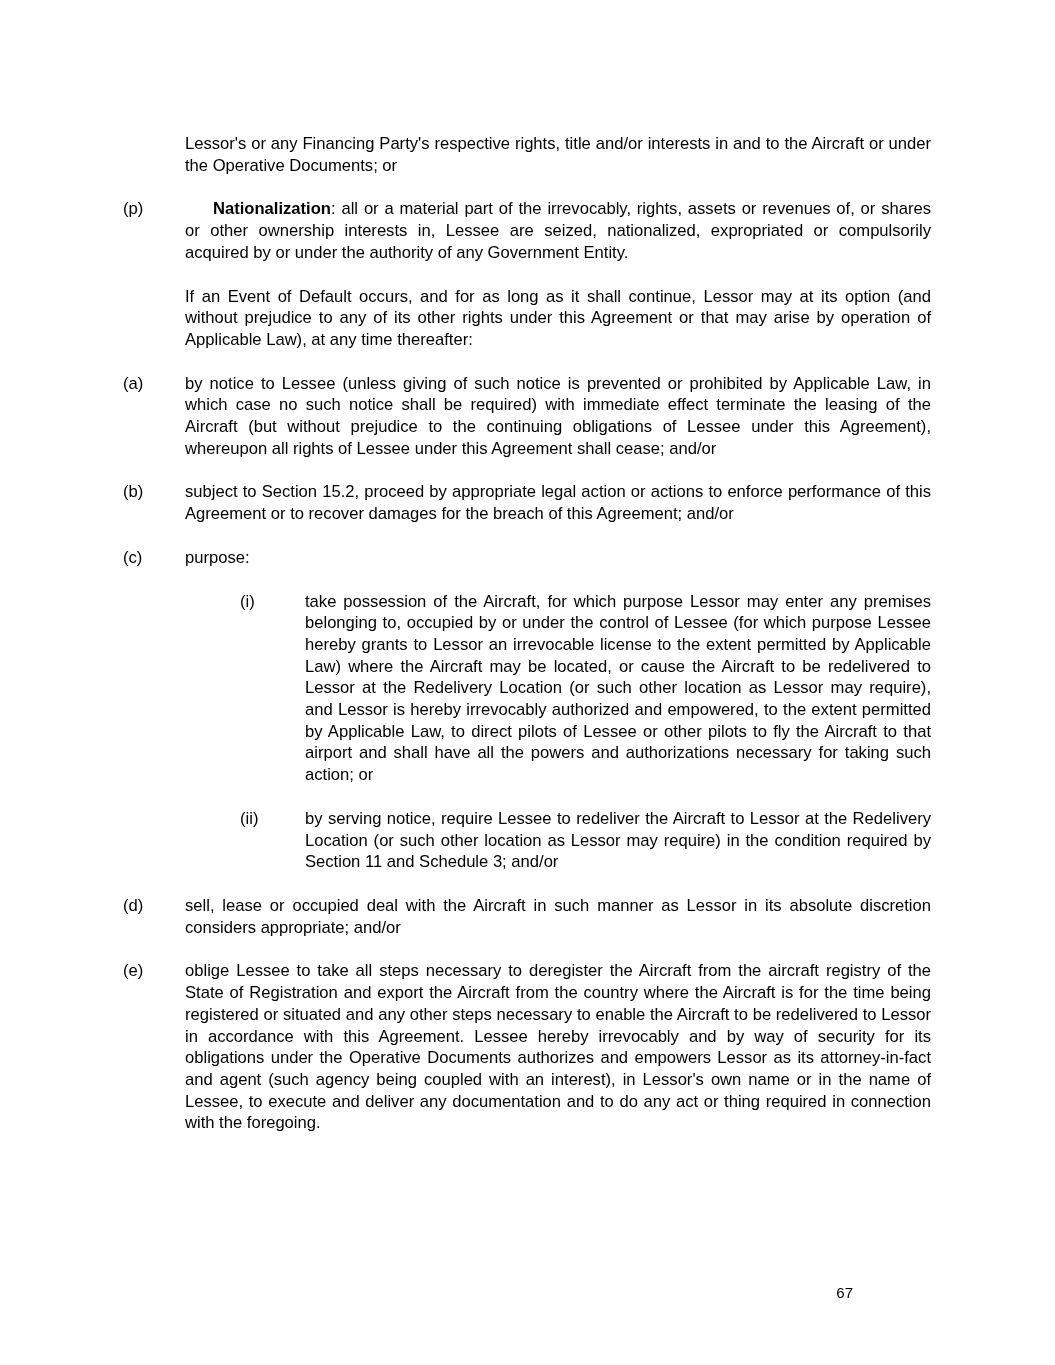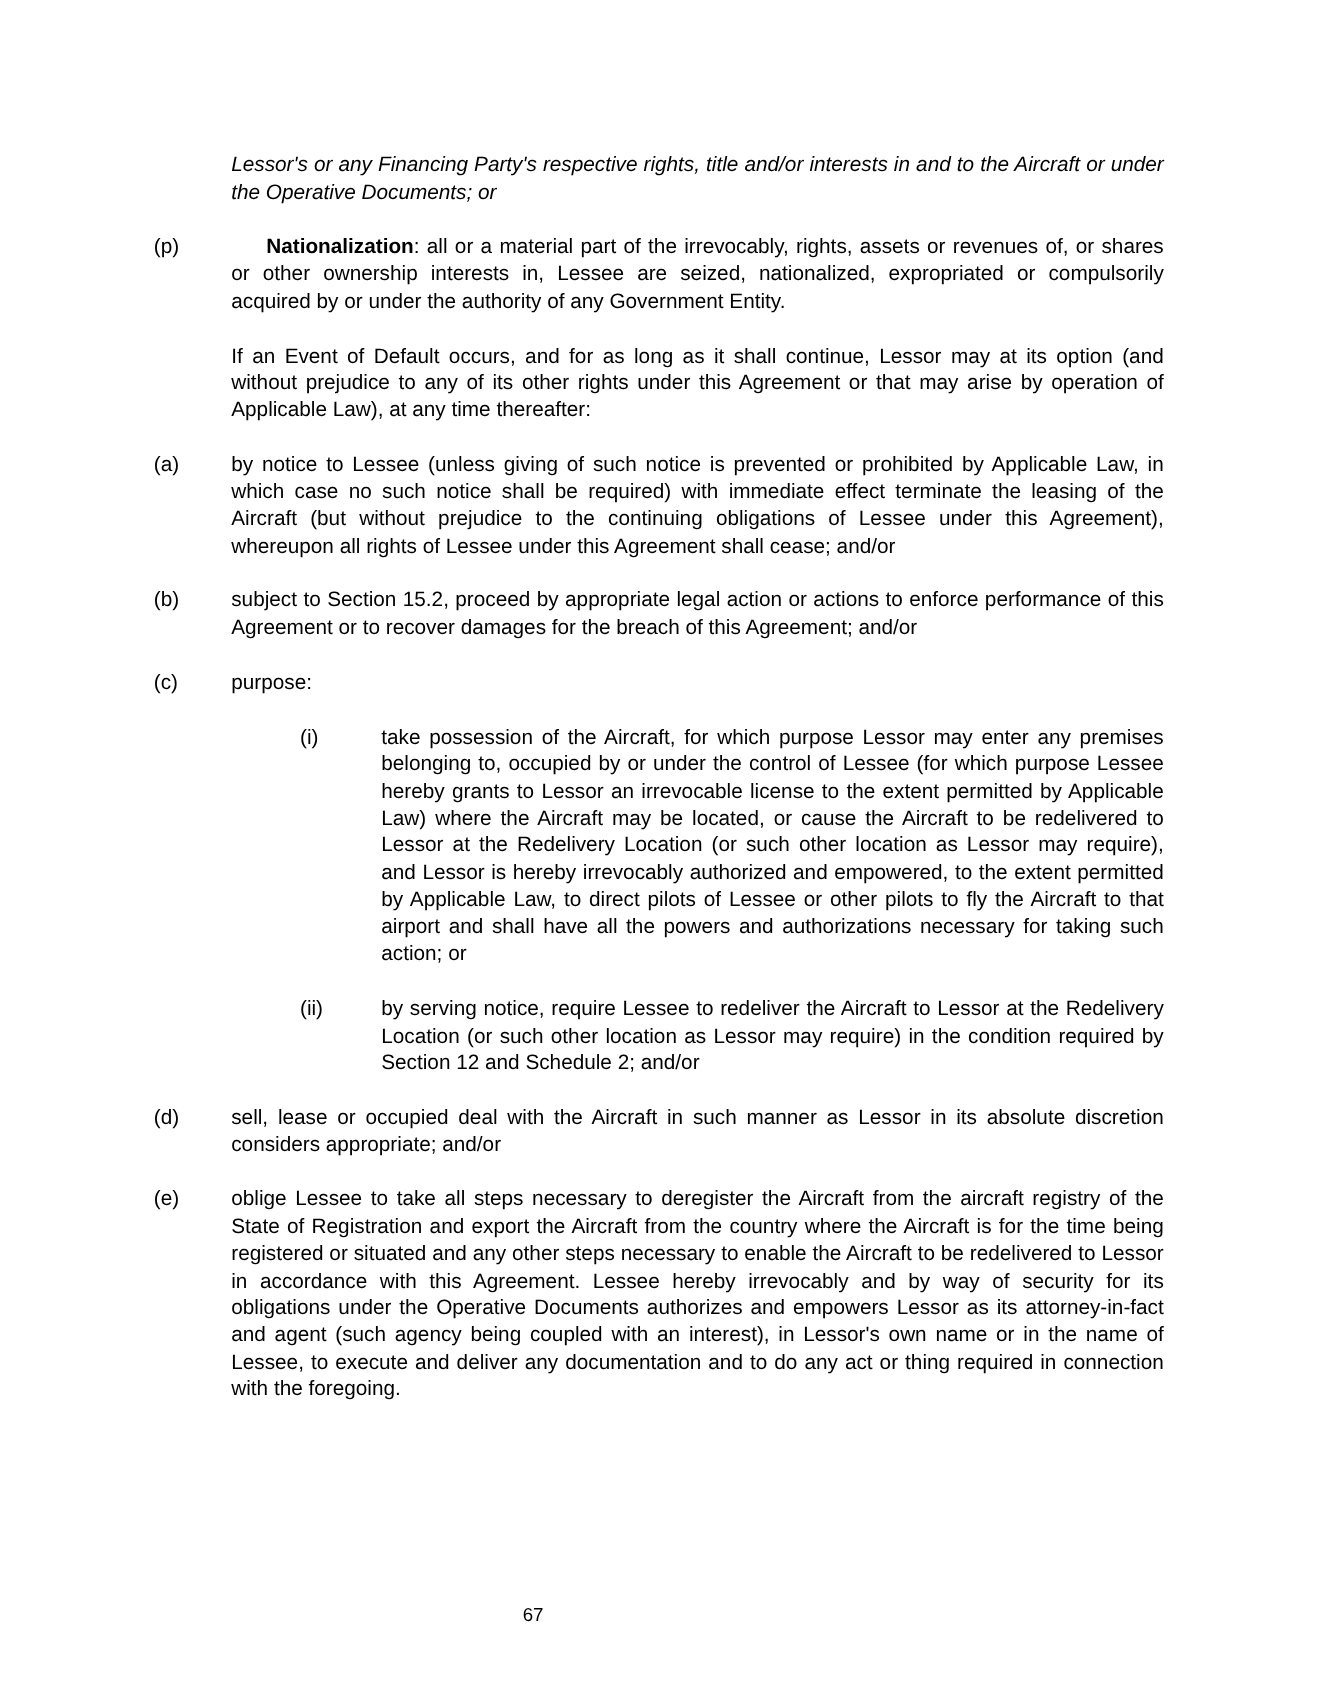--- a/index.html
+++ b/index.html
@@ -26,37 +26,37 @@
     width: 808px; 
   }
   .block {
     position: relative;
     padding-left: 62px;      
     margin-top: 22px;
     font-size: 16.6px;
     line-height: 21.7px;
     text-align: justify;
   }
-  .block:first-child { margin-top: 1px; font-style: italic; }
+  .block:first-child { margin-top: 13px; }
   .block .label {
     position: absolute;
     left: 0;
     top: 0;
     text-align: left;
     white-space: nowrap;
   }
   .block.sub { padding-left: 182px; }  
   .block.sub .label { left: 117px; }   
   .bold { font-weight: bold; margin-left: 28px; }
   .footer {
     position: absolute;
     top: 1283px;
     left: 0;
     width: 853px;
-    text-align: center;
+    text-align: right;
     font-size: 15px;
     line-height: 19px;
   }
 </style>
 </head>
 <body>
 
 <div class="page">
   <div class="content">
 
@@ -88,21 +88,21 @@
       <div class="body">purpose:</div>
     </div>
 
     <div class="block sub">
       <span class="label">(i)</span>
       <div class="body">take possession of the Aircraft, for which purpose Lessor may enter any premises belonging to, occupied by or under the control of Lessee (for which purpose Lessee hereby grants to Lessor an irrevocable license to the extent permitted by Applicable Law) where the Aircraft may be located, or cause the Aircraft to be redelivered to Lessor at the Redelivery Location (or such other location as Lessor may require), and Lessor is hereby irrevocably authorized and empowered, to the extent permitted by Applicable Law, to direct pilots of Lessee or other pilots to fly the Aircraft to that airport and shall have all the powers and authorizations necessary for taking such action; or</div>
     </div>
 
     <div class="block sub">
       <span class="label">(ii)</span>
-      <div class="body">by serving notice, require Lessee to redeliver the Aircraft to Lessor at the Redelivery Location (or such other location as Lessor may require) in the condition required by Section 12 and Schedule 2; and/or</div>
+      <div class="body">by serving notice, require Lessee to redeliver the Aircraft to Lessor at the Redelivery Location (or such other location as Lessor may require) in the condition required by Section 11 and Schedule 3; and/or</div>
     </div>
 
     <div class="block">
       <span class="label">(d)</span>
       <div class="body">sell, lease or occupied deal with the Aircraft in such manner as Lessor in its absolute discretion considers appropriate; and/or</div>
     </div>
 
     <div class="block">
       <span class="label">(e)</span>
       <div class="body">oblige Lessee to take all steps necessary to deregister the Aircraft from the aircraft registry of the State of Registration and export the Aircraft from the country where the Aircraft is for the time being registered or situated and any other steps necessary to enable the Aircraft to be redelivered to Lessor in accordance with this Agreement.  Lessee hereby irrevocably and by way of security for its obligations under the Operative Documents authorizes and empowers Lessor as its attorney-in-fact and agent (such agency being coupled with an interest), in Lessor's own name or in the name of Lessee, to execute and deliver any documentation and to do any act or thing required in connection with the foregoing.</div>

